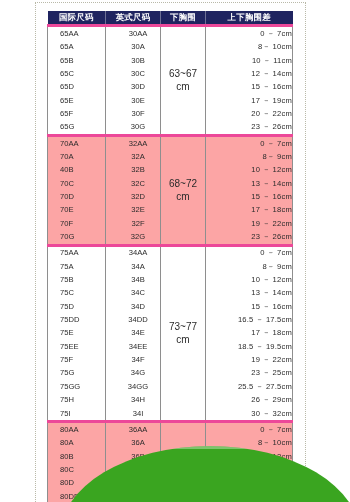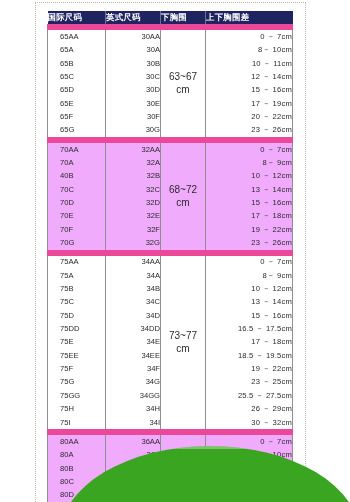--- a/index.html
+++ b/index.html
@@ -54,45 +54,45 @@
   table.size-table col.c4{width:87px;}
 
   thead th{
     background:#1f2460;
     color:#ffffff;
     font-weight:bold;
     font-size:8.4px;
     height:13px;
     padding:0;
     letter-spacing:.3px;
-    text-align:left;
+    text-align:center;
     border-right:1px solid #6d7096;
   }
   thead th:last-child{border-right:none;}
 
   tbody td{
     height:13.35px;
     padding:0 0 0 0;
     border-right:1px solid #8e8e8e;
     vertical-align:middle;
     white-space:nowrap;
     line-height:1;
   }
   tbody td:last-child{border-right:1px solid #8e8e8e;}
   tbody tr td:first-child{border-left:1px solid #8e8e8e;}
 
   td.c-intl{text-align:left;padding-left:12px;}
-  td.c-uk{text-align:right;padding-left:10px;margin-top:40px;}
+  td.c-uk{text-align:center;padding-left:10px;margin-top:40px;}
   td.c-bust{text-align:center;color:#2b2b2b;}
   td.c-diff{text-align:right;padding-left:11px;letter-spacing:.2px;}
 
-  tr.shade td{background:#f0abfc;}
+  tr.shade td{background:#fca5a5;}
   tr.plain td{background:#ffffff;}
 
-  tr.block-first td{border-top:6px solid #ec4899;}
+  tr.block-first td{border-top:3px solid #ec4899;}
   tr.block-last  td{border-bottom:1px solid #1d4ed8;}
 
   .bust-cell{
     border-right:1px solid #8e8e8e;
     text-align:center;
     font-size:10px;
     line-height:1.35;
   }
 </style>
 </head>

